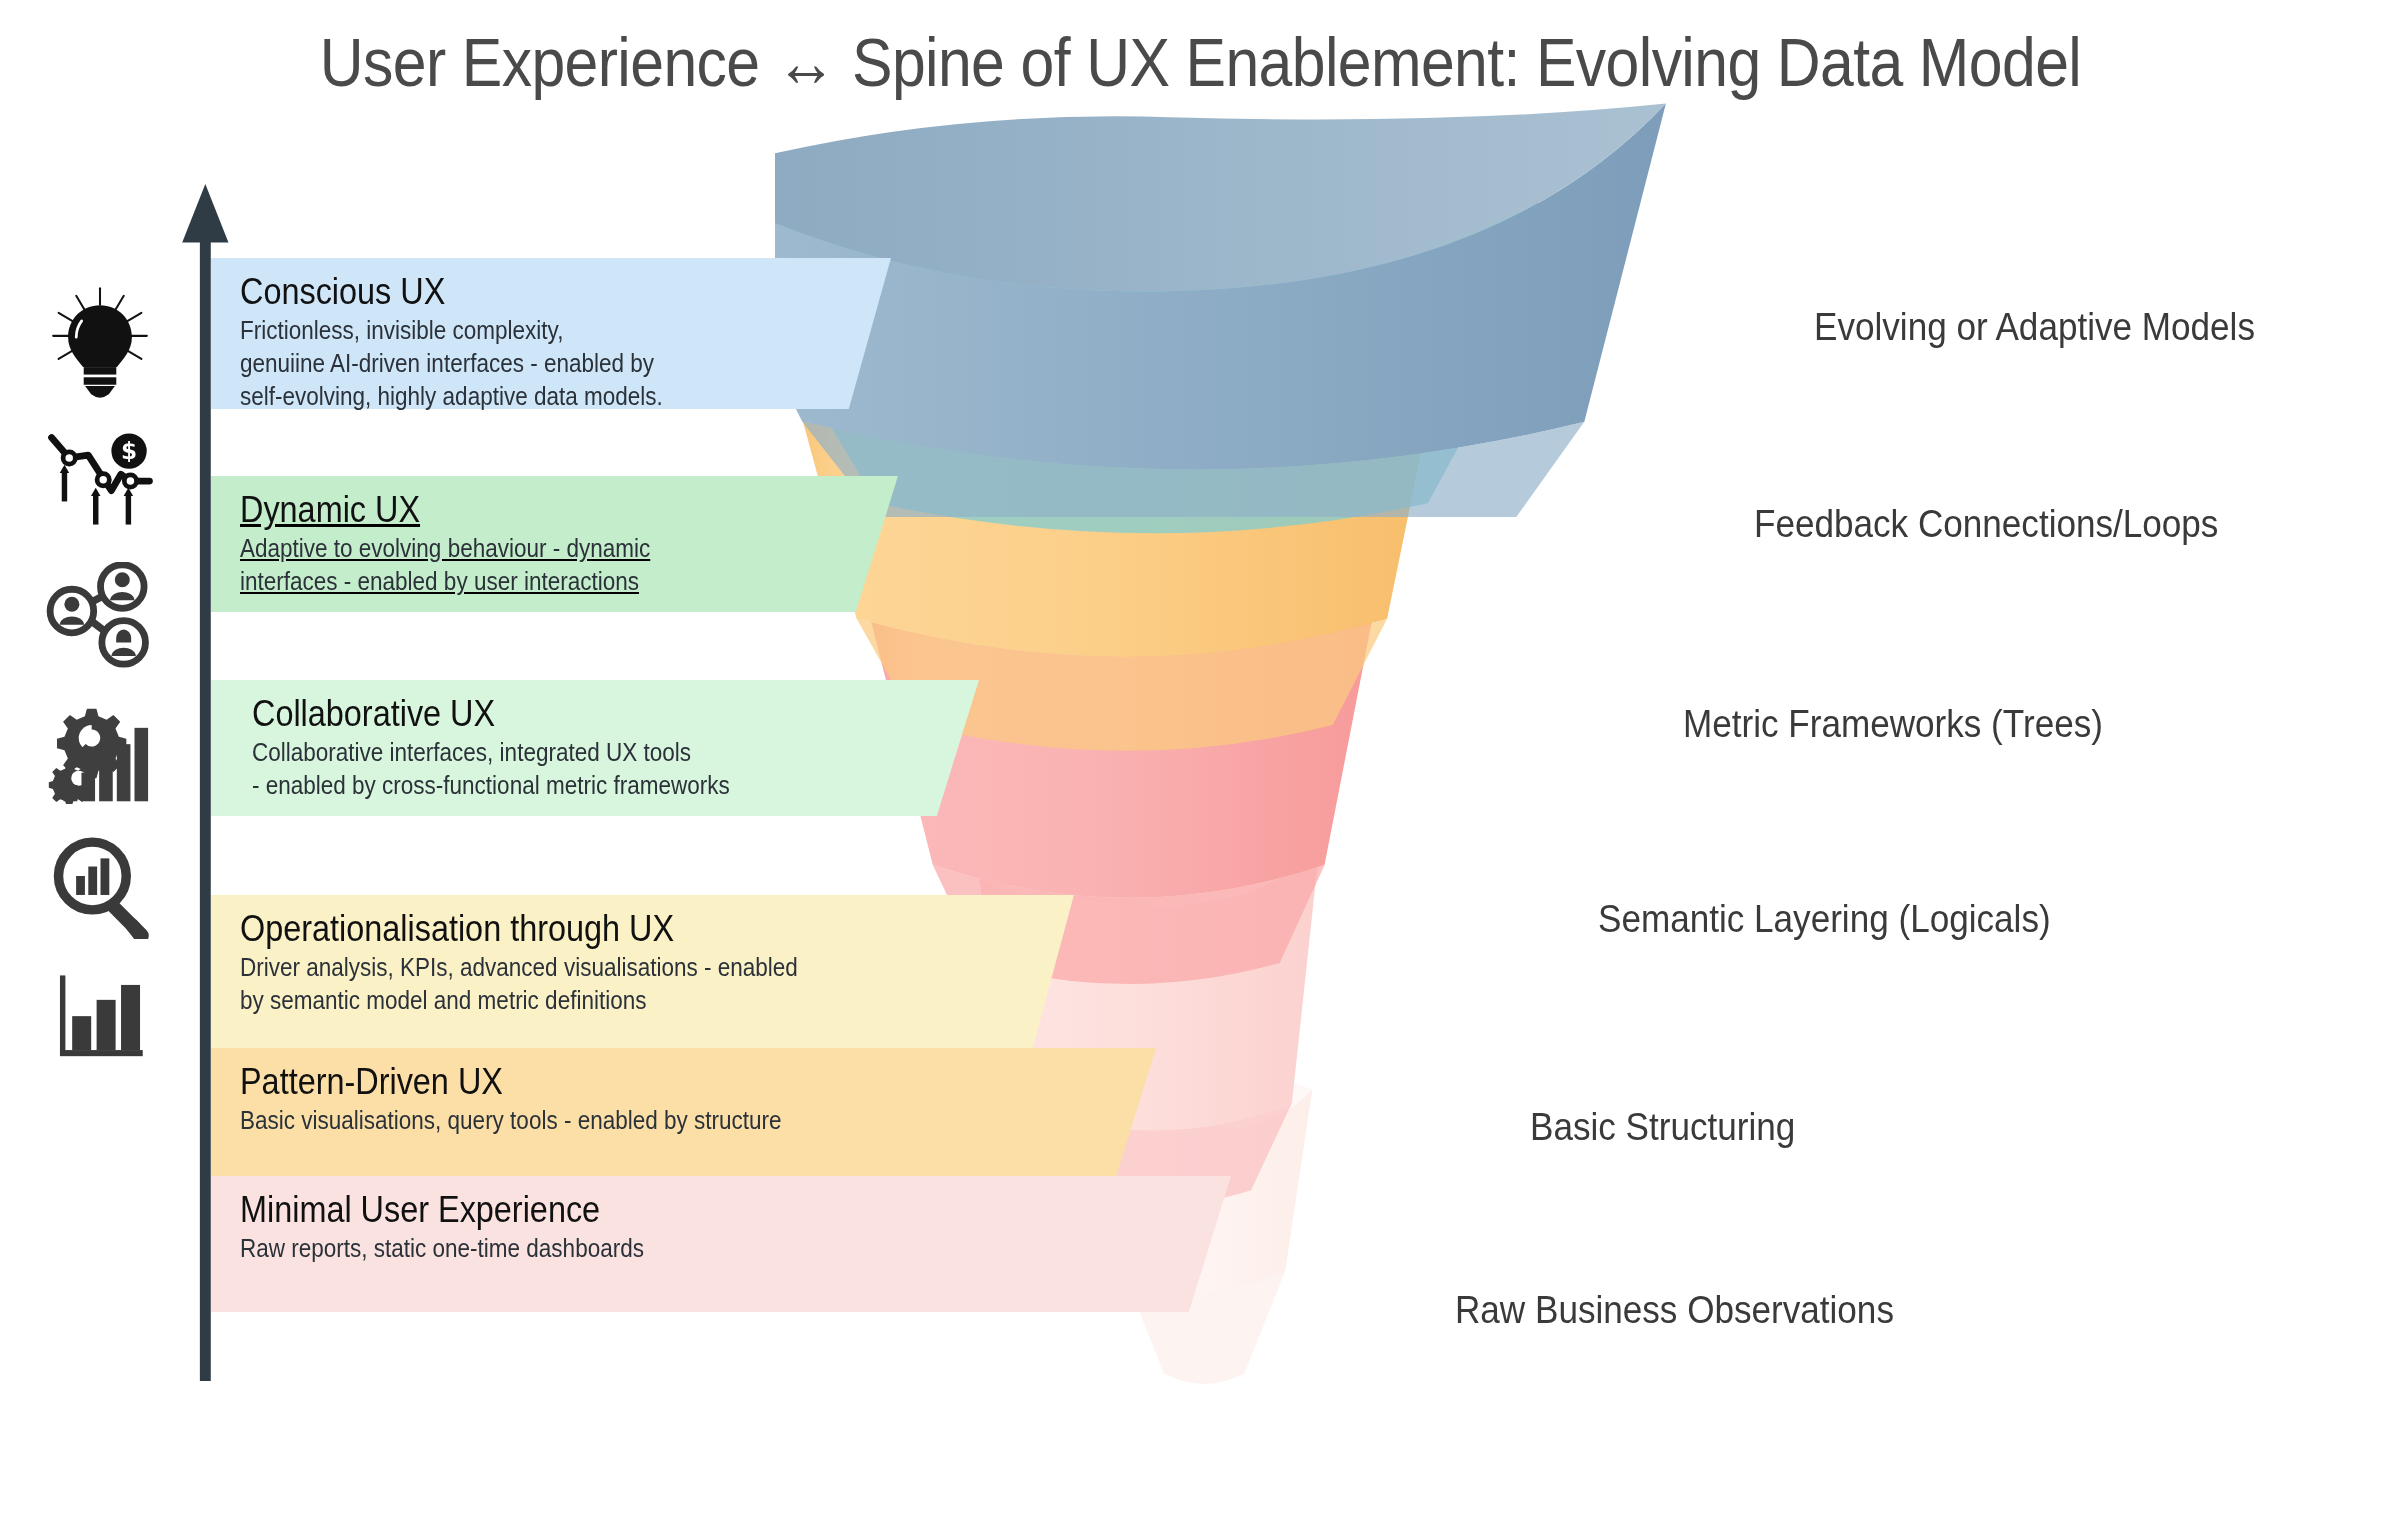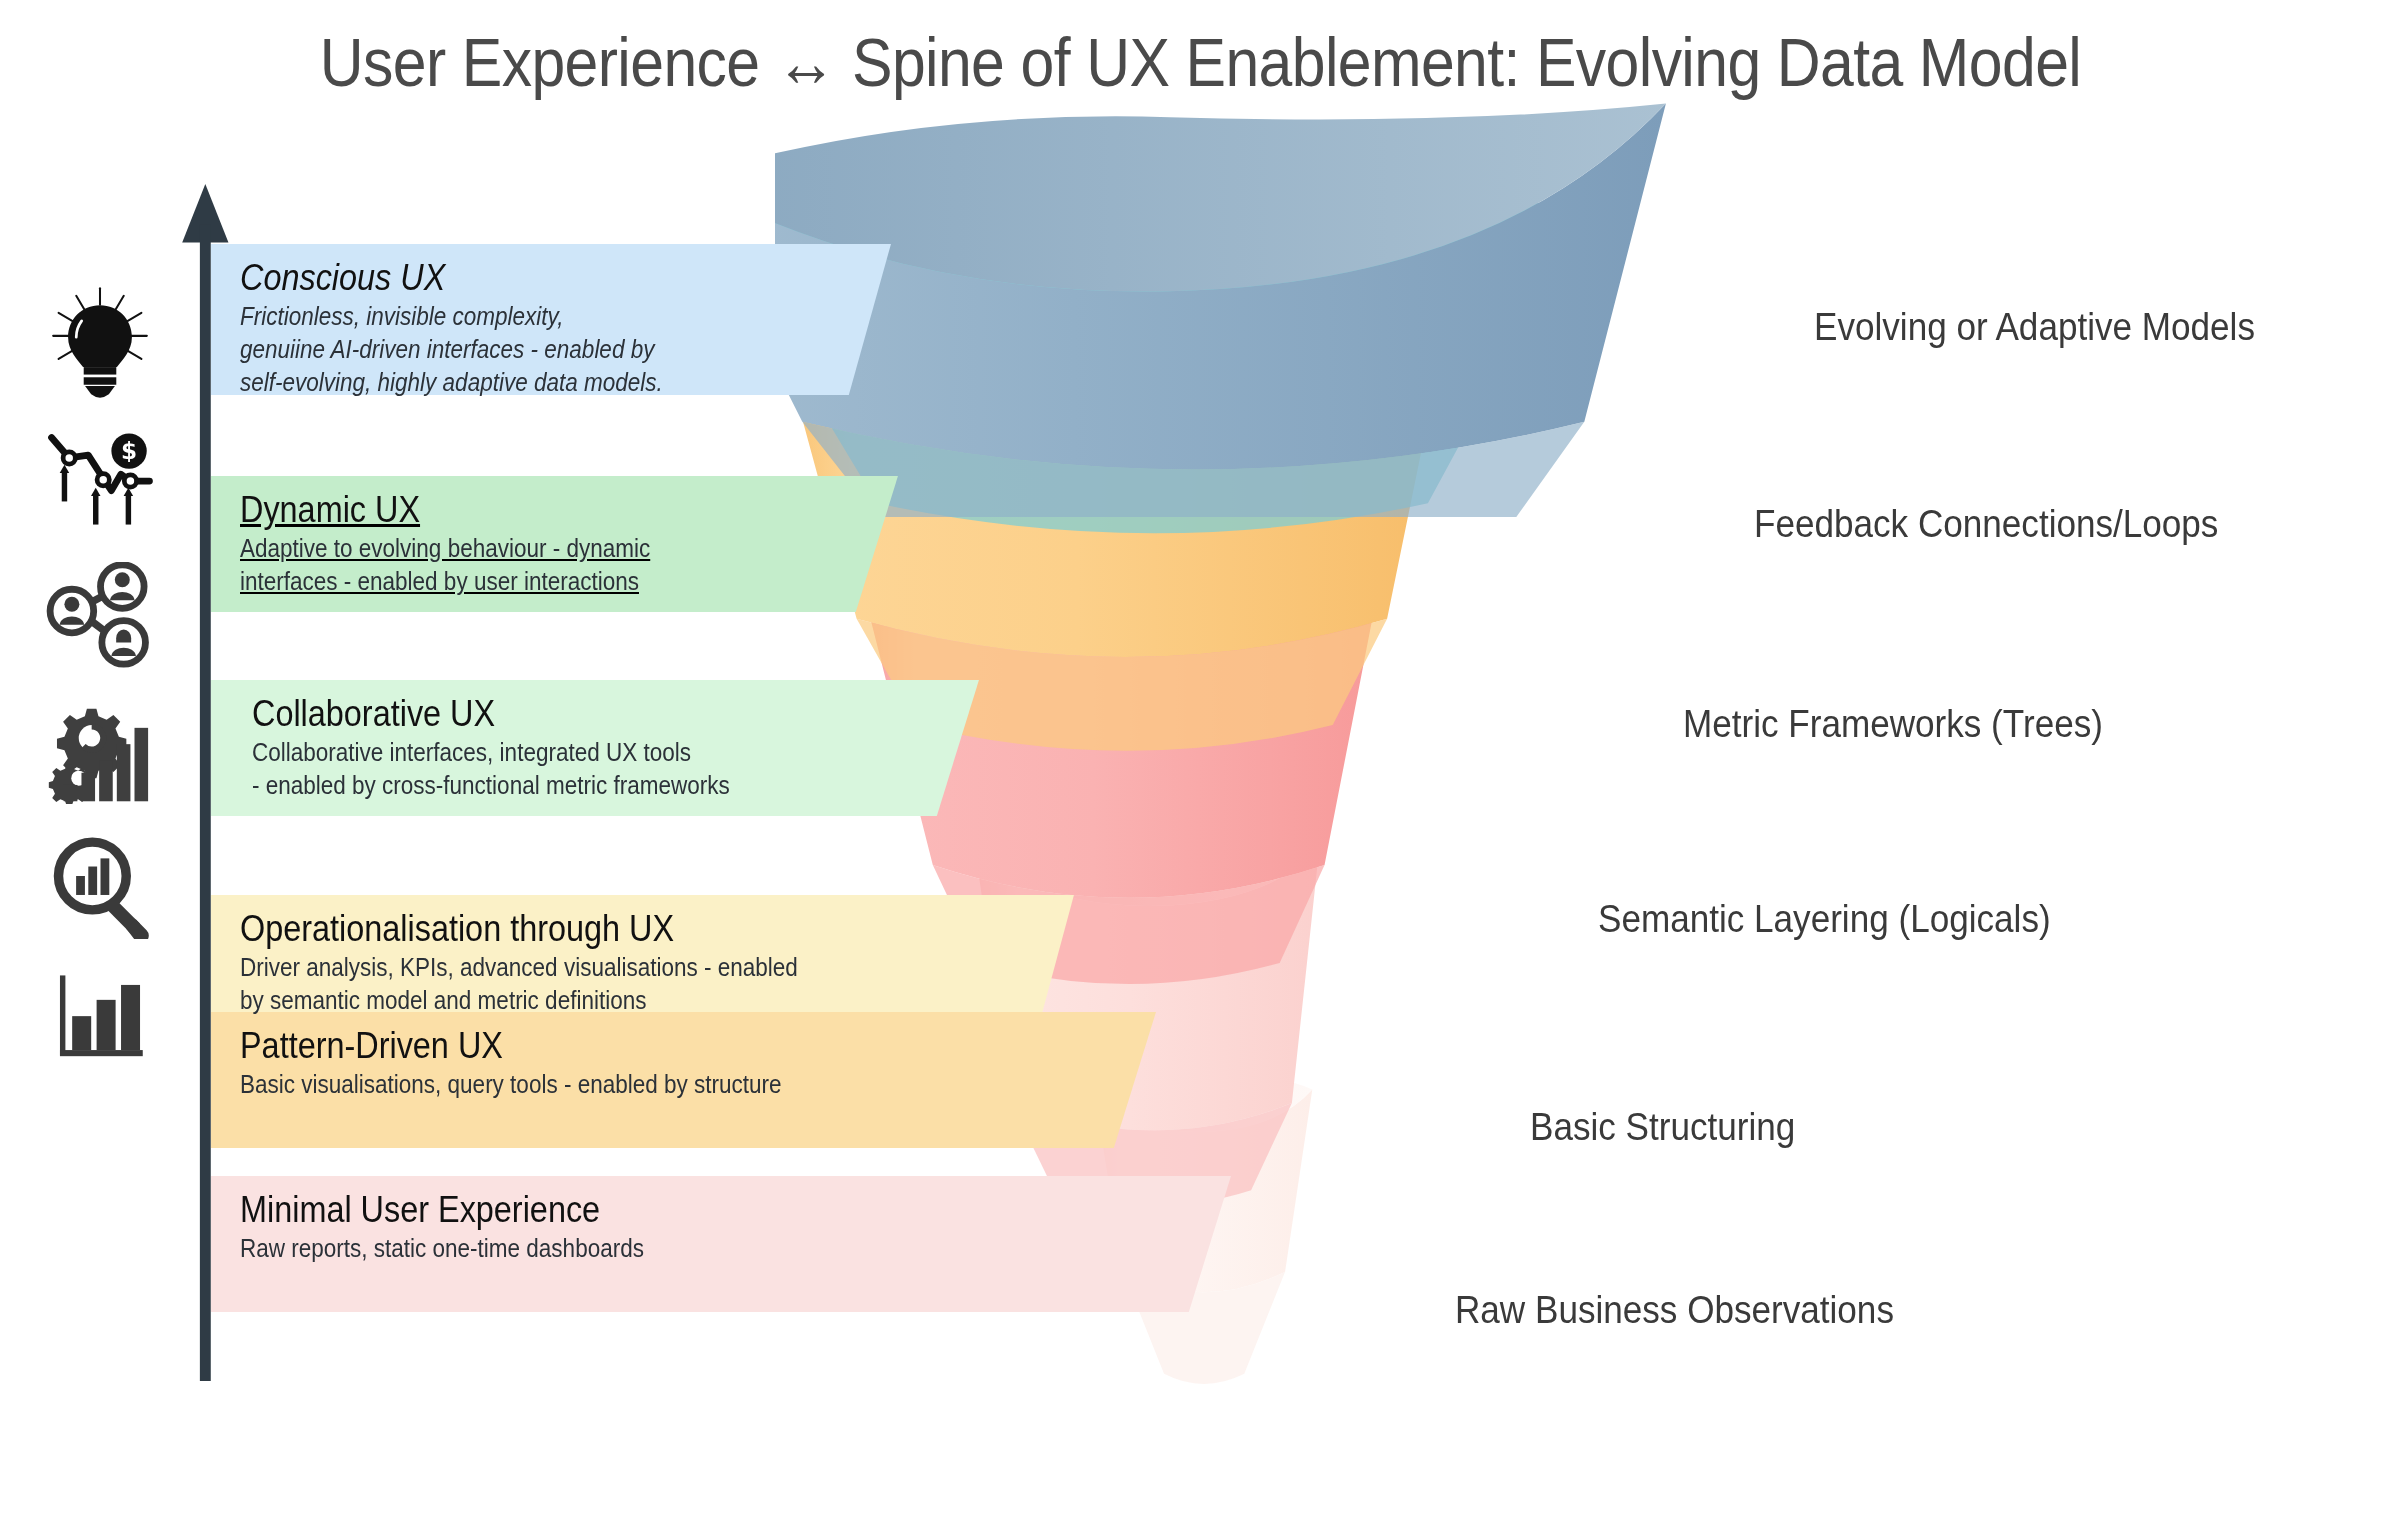--- a/index.html
+++ b/index.html
@@ -318,21 +318,21 @@
         </linearGradient>
       </defs>
       <path d="M-140 402 Q180 576 580 568 Q1060 558 1310 292
                L1190 760 Q620 900 40 760 Z" fill="url(#t0)"></path>
       <path d="M-140 402 Q200 300 580 312 Q1000 324 1310 292
                Q1060 558 580 568 Q180 576 -140 402 Z" fill="url(#t0r)"></path>
       <path d="M40 760 Q620 900 1190 760 L1090 900 Q620 990 150 900 Z" fill="#8fb0c8" opacity="0.66"></path>
     </svg>
   </div>
 
-  <div class="band" style="top:244px;width:680px;height:127px;font-style:italic;">
+  <div class="band" style="top:258px;width:680px;height:127px;">
     <svg class="shape" viewBox="0 0 1000 222" preserveAspectRatio="none">
       <polygon points="0,0 1000,0 938,222 0,222" fill="#cfe6f9"></polygon>
     </svg>
     <div class="txt">
       <h3>Conscious UX</h3>
       <p>Frictionless, invisible complexity,
 genuiine AI-driven interfaces - enabled by
 self-evolving, highly adaptive data models.</p>
     </div>
   </div>
@@ -363,21 +363,21 @@
     <svg class="shape" viewBox="0 0 1270 230" preserveAspectRatio="none">
       <polygon points="0,0 1270,0 1208,230 0,230" fill="#fbf1c7"></polygon>
     </svg>
     <div class="txt">
       <h3>Operationalisation through UX</h3>
       <p>Driver analysis, KPIs, advanced visualisations - enabled
 by semantic model and metric definitions</p>
     </div>
   </div>
 
-  <div class="band" style="top:1012px;width:945px;height:136px;">
+  <div class="band" style="top:1048px;width:945px;height:136px;">
     <svg class="shape" viewBox="0 0 1390 200" preserveAspectRatio="none">
       <polygon points="0,0 1390,0 1328,200 0,200" fill="#fbdfa7"></polygon>
     </svg>
     <div class="txt">
       <h3>Pattern-Driven UX</h3>
       <p>Basic visualisations, query tools - enabled by structure</p>
     </div>
   </div>
 
   <div class="band" style="top:1176px;width:1020px;height:136px;">

